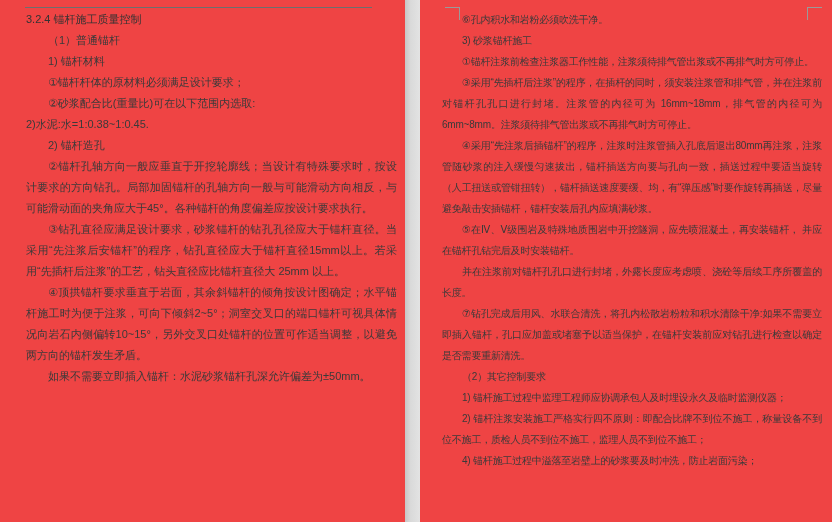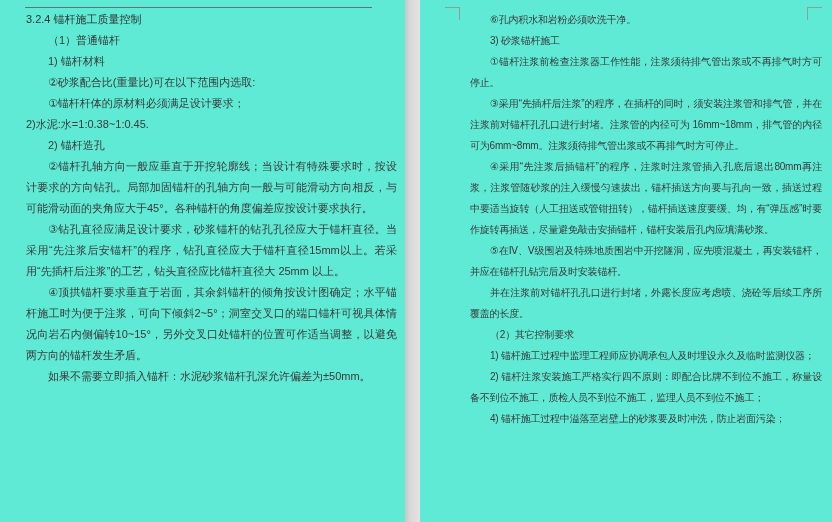--- a/index.html
+++ b/index.html
@@ -4,24 +4,24 @@
 <style>
   html,body{margin:0;padding:0;}
   body{
     width:832px;height:522px;overflow:hidden;
     background:#e9e9e9;
     font-family:"Liberation Sans","DejaVu Sans",sans-serif;
   }
   .stage{display:flex;width:832px;height:522px;}
   .page{
     position:relative;box-sizing:border-box;
-    background:#5eead4;color:#3a3a3a;
+    background:#ef4444;color:#3a3a3a;
   }
   .page-left{width:405px;padding:9px 8px 0 26px;}
-  .page-right{width:412px;padding:9px 10px 0 50px;}
+  .page-right{width:412px;padding:9px 10px 0 22px;}
   .gap{
     width:15px;height:522px;
     background:linear-gradient(to right,#c7c7c7 0%,#d9d9d9 35%,#e3e3e3 100%);
   }
   .page p{
     margin:0;font-size:11px;line-height:21px;
     text-align:justify;
   }
   .page-right p{font-size:10px;letter-spacing:-0.2px;}
   p.ind{text-indent:2em;}
@@ -37,41 +37,42 @@
 </head>
 <body>
 
 <div class="stage">
 
   <div class="page page-left">
     <div class="header-rule"></div>
     <p class="heading">3.2.4  锚杆施工质量控制</p>
     <p class="ind">（1）普通锚杆</p>
     <p class="ind">1) 锚杆材料</p>
+    <p class="ind">①锚杆杆体的原材料必须满足设计要求；</p>
     <p class="ind">②砂浆配合比(重量比)可在以下范围内选取:</p>
-    <p class="ind">①锚杆杆体的原材料必须满足设计要求；</p>
     <p>2)水泥:水=1:0.38~1:0.45.</p>
     <p class="ind">2) 锚杆造孔</p>
     <p class="ind">②锚杆孔轴方向一般应垂直于开挖轮廓线；当设计有特殊要求时，按设计要求的方向钻孔。局部加固锚杆的孔轴方向一般与可能滑动方向相反，与可能滑动面的夹角应大于45°。各种锚杆的角度偏差应按设计要求执行。</p>
     <p class="ind">③钻孔直径应满足设计要求，砂浆锚杆的钻孔孔径应大于锚杆直径。当采用“先注浆后安锚杆”的程序，钻孔直径应大于锚杆直径15mm以上。若采用“先插杆后注浆”的工艺，钻头直径应比锚杆直径大 25mm 以上。</p>
     <p class="ind">④顶拱锚杆要求垂直于岩面，其余斜锚杆的倾角按设计图确定；水平锚杆施工时为便于注浆，可向下倾斜2~5°；洞室交叉口的端口锚杆可视具体情况向岩石内侧偏转10~15°，另外交叉口处锚杆的位置可作适当调整，以避免两方向的锚杆发生矛盾。</p>
     <p class="ind">如果不需要立即插入锚杆：水泥砂浆锚杆孔深允许偏差为±50mm。</p>
   </div>
 
   <div class="gap"></div>
 
   <div class="page page-right">
     <div class="crop crop-tl"></div>
     <div class="crop crop-tr"></div>
     <p class="ind">⑥孔内积水和岩粉必须吹洗干净。</p>
     <p class="ind">3) 砂浆锚杆施工</p>
     <p class="ind">①锚杆注浆前检查注浆器工作性能，注浆须待排气管出浆或不再排气时方可停止。</p>
     <p class="ind">③采用“先插杆后注浆”的程序，在插杆的同时，须安装注浆管和排气管，并在注浆前对锚杆孔孔口进行封堵。注浆管的内径可为 16mm~18mm，排气管的内径可为6mm~8mm。注浆须待排气管出浆或不再排气时方可停止。</p>
     <p class="ind">④采用“先注浆后插锚杆”的程序，注浆时注浆管插入孔底后退出80mm再注浆，注浆管随砂浆的注入缓慢匀速拔出，锚杆插送方向要与孔向一致，插送过程中要适当旋转（人工扭送或管钳扭转），锚杆插送速度要缓、均，有“弹压感”时要作旋转再插送，尽量避免敲击安插锚杆，锚杆安装后孔内应填满砂浆。</p>
     <p class="ind">⑤在Ⅳ、Ⅴ级围岩及特殊地质围岩中开挖隧洞，应先喷混凝土，再安装锚杆， 并应在锚杆孔钻完后及时安装锚杆。</p>
     <p class="ind">并在注浆前对锚杆孔孔口进行封堵，外露长度应考虑喷、浇砼等后续工序所覆盖的长度。</p>
+    <p class="ind">⑦钻孔完成后用风、水联合清洗，将孔内松散岩粉粒和积水清除干净:如果不需要立即插入锚杆，孔口应加盖或堵塞予以适当保护，在锚杆安装前应对钻孔进行检查以确定是否需要重新清洗。</p>
     <p class="ind">（2）其它控制要求</p>
     <p class="ind">1) 锚杆施工过程中监理工程师应协调承包人及时埋设永久及临时监测仪器；</p>
     <p class="ind">2) 锚杆注浆安装施工严格实行四不原则：即配合比牌不到位不施工，称量设备不到位不施工，质检人员不到位不施工，监理人员不到位不施工；</p>
     <p class="ind">4) 锚杆施工过程中溢落至岩壁上的砂浆要及时冲洗，防止岩面污染；</p>
   </div>
 
 </div>
 
 </body></html>

